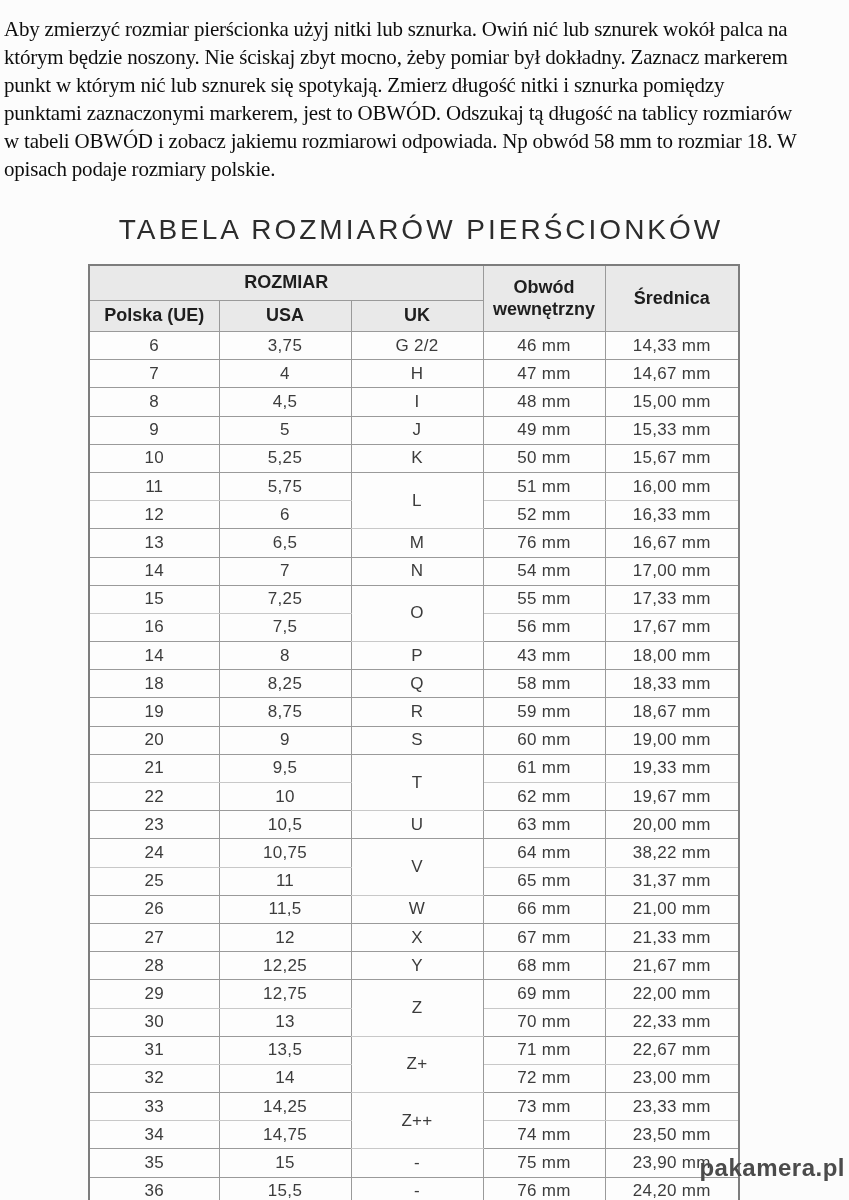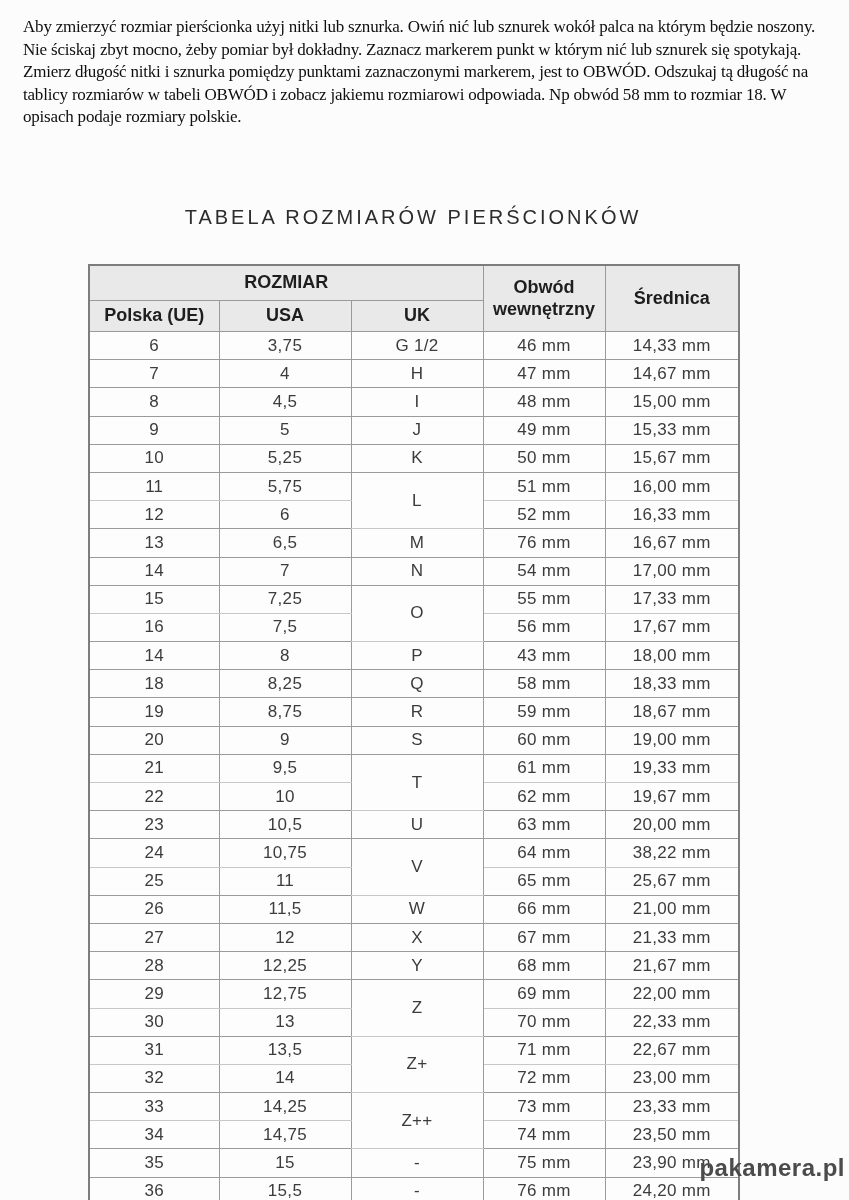--- a/index.html
+++ b/index.html
@@ -2,28 +2,28 @@
 <html><head>
 <meta charset="utf-8">
 <style>
   html, body { margin:0; padding:0; background:#ffffff; }
   .page {
     position:relative; width:849px; height:1200px;
     background:#fcfcfc; overflow:hidden;
     font-family:"Liberation Sans", sans-serif;
   }
   .intro {
-    position:absolute; left:23px; top:16px; width:800px; margin:0;
+    position:absolute; left:4px; top:16px; width:800px; margin:0;
     font-family:"Liberation Serif", serif;
-    font-size:17px; line-height:1.33; letter-spacing:-0.2px;
+    font-size:21px; line-height:1.33; letter-spacing:-0.2px;
     color:#0e0e0e; text-align:left;
   }
   .title {
-    position:absolute; left:70px; top:206px; width:686px; margin:0;
-    text-align:center; font-size:20px; font-weight:400;
+    position:absolute; left:70px; top:206px; width:686px; margin:8px;
+    text-align:center; font-size:28px; font-weight:400;
     letter-spacing:3px; color:#2c2c2c; white-space:nowrap;
   }
   table.size-table {
     position:absolute; left:88px; top:264px; width:650px;
     border-collapse:collapse; table-layout:fixed;
     background:#fdfdfd; border:2px solid #7d7d7d;
   }
   .size-table th {
     background:#e9e9e9; border:1px solid #9a9a9a;
     font-size:18px; font-weight:700; color:#1e1e1e;
@@ -72,21 +72,21 @@
       <tr class="h2">
         <th>Polska (UE)</th>
         <th>USA</th>
         <th>UK</th>
       </tr>
     </thead>
     <tbody id="table-body">
         <tr>
           <td>6</td>
           <td>3,75</td>
-          <td>G 1/2</td>
+          <td>G 2/2</td>
           <td>46 mm</td>
           <td>14,33 mm</td>
         </tr>
         <tr>
           <td>7</td>
           <td>4</td>
           <td>H</td>
           <td>47 mm</td>
           <td>14,67 mm</td>
         </tr>
@@ -203,21 +203,21 @@
           <td>24</td>
           <td>10,75</td>
           <td rowspan="2" class="span-cell">V</td>
           <td>64 mm</td>
           <td>38,22 mm</td>
         </tr>
         <tr>
           <td>25</td>
           <td>11</td>
           <td>65 mm</td>
-          <td>25,67 mm</td>
+          <td>31,37 mm</td>
         </tr>
         <tr>
           <td>26</td>
           <td>11,5</td>
           <td>W</td>
           <td>66 mm</td>
           <td>21,00 mm</td>
         </tr>
         <tr>
           <td>27</td>

